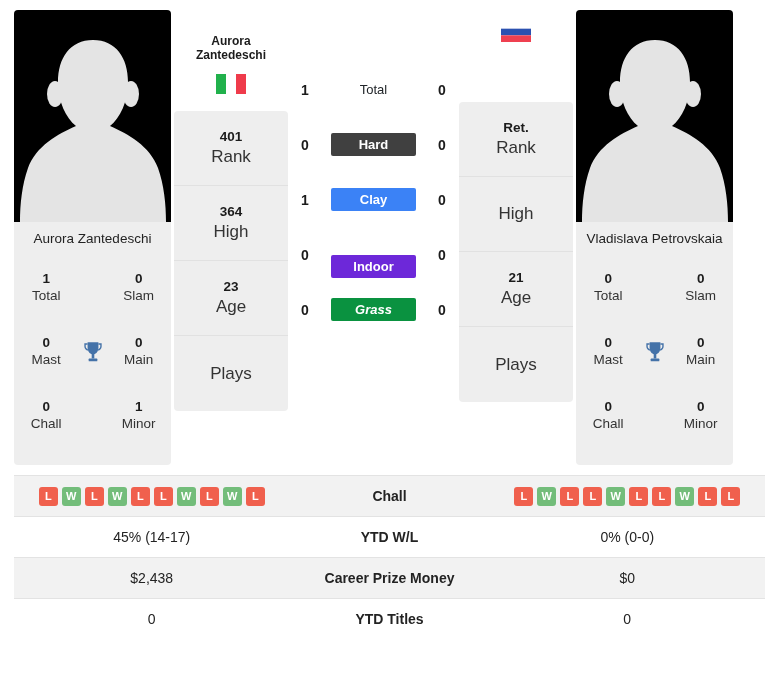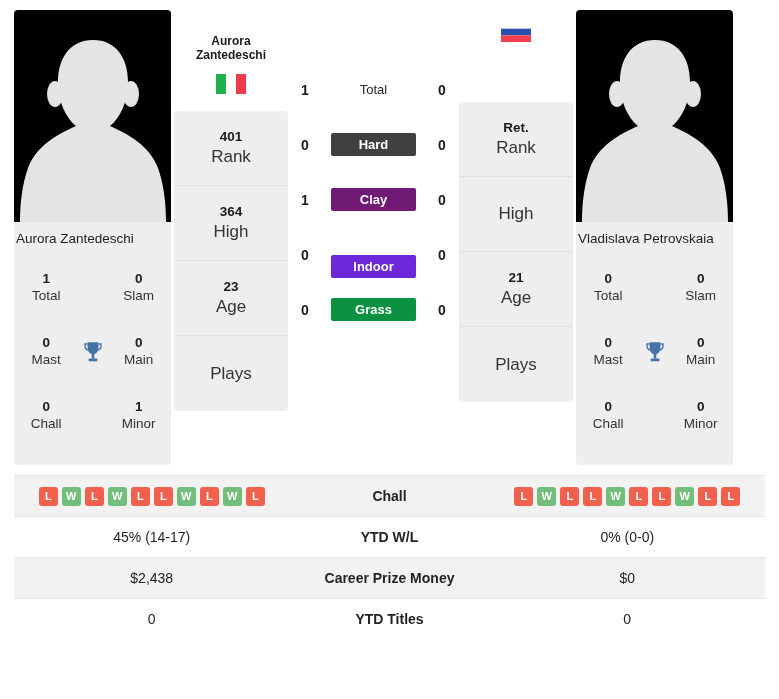--- a/index.html
+++ b/index.html
@@ -40,20 +40,21 @@
   }
   .avatar-silhouette {
     position: absolute;
     left: 50%;
     transform: translateX(-50%);
     bottom: 0;
     width: 150px;
     height: 200px;
   }
   .player-fullname {
+    text-align: center;
     font-size: 13.5px;
     color: #232323;
     padding: 9px 2px 6px 2px;
     white-space: nowrap;
     overflow: hidden;
   }
   .titles-grid {
     padding: 4px 6px 8px 6px;
   }
   .titles-row {
@@ -320,35 +321,35 @@
       <div class="h2h-row">
         <div class="h2h-score">0</div>
         <div class="h2h-mid">
           <span class="surface-badge" style="background: #404040;">Hard</span>
         </div>
         <div class="h2h-score">0</div>
       </div>
       <div class="h2h-row">
         <div class="h2h-score">1</div>
         <div class="h2h-mid">
-          <span class="surface-badge" style="background: #701a75;">Clay</span>
+          <span class="surface-badge" style="background: #3b82f6;">Clay</span>
         </div>
         <div class="h2h-score">0</div>
       </div>
       <div class="h2h-row">
         <div class="h2h-score">0</div>
         <div class="h2h-mid">
           <span class="surface-badge" style="background: #6d28d9; margin-top: 23px;">Indoor</span>
         </div>
         <div class="h2h-score">0</div>
       </div>
       <div class="h2h-row">
         <div class="h2h-score">0</div>
         <div class="h2h-mid">
-          <span class="surface-badge" style="background: rgb(10, 146, 64);">Grass</span>
+          <span class="surface-badge" style="background: rgb(10, 146, 64); font-style: italic;">Grass</span>
         </div>
         <div class="h2h-score">0</div>
       </div>
     </div>
 
     <div class="name-col right">
       <div class="flag-wrap">
         <svg class="flag" viewBox="0 0 30 20">
           <rect x="0" y="0" width="30" height="6.67" fill="#ffffff"></rect>
           <rect x="0" y="6.67" width="30" height="6.67" fill="#2b51b0"></rect>

